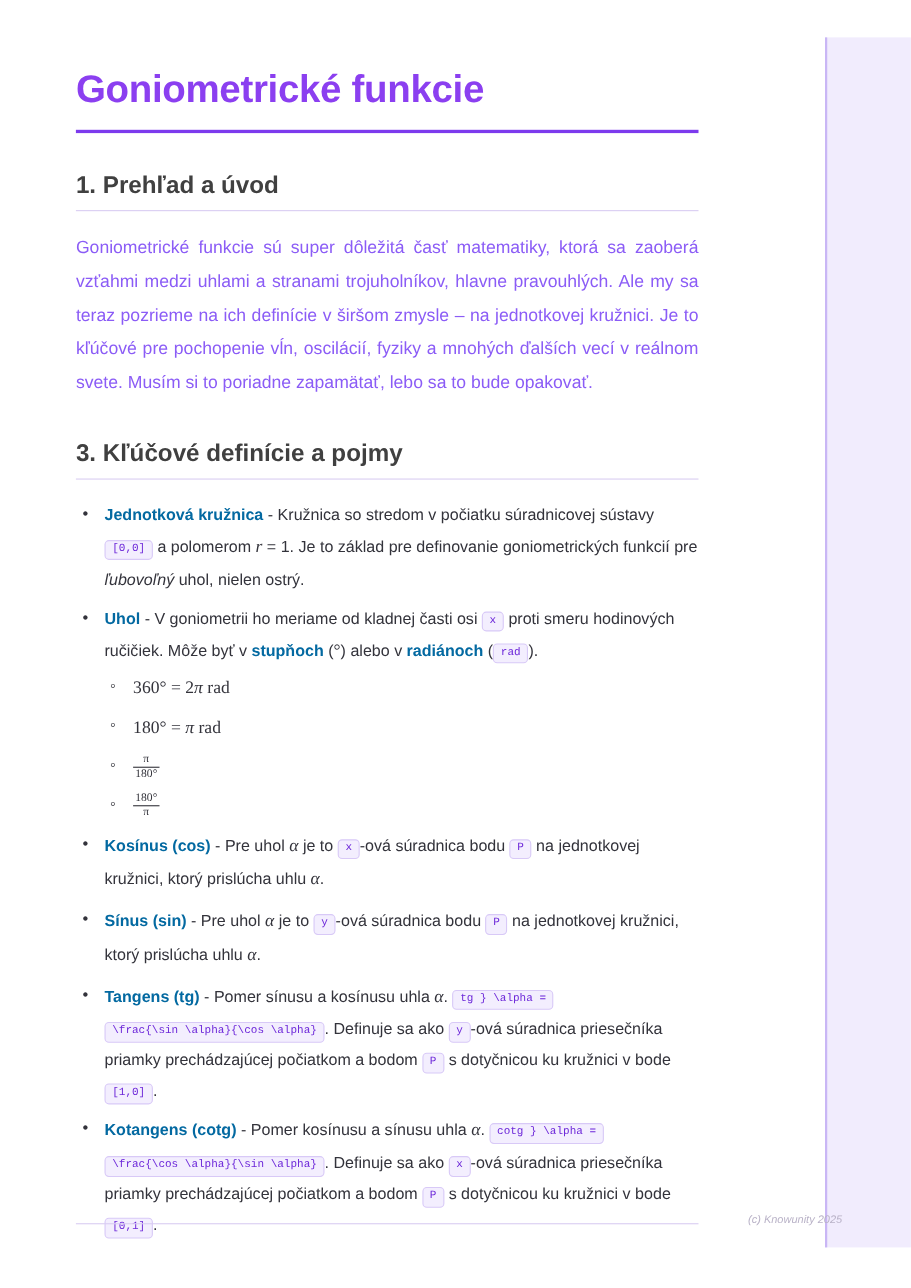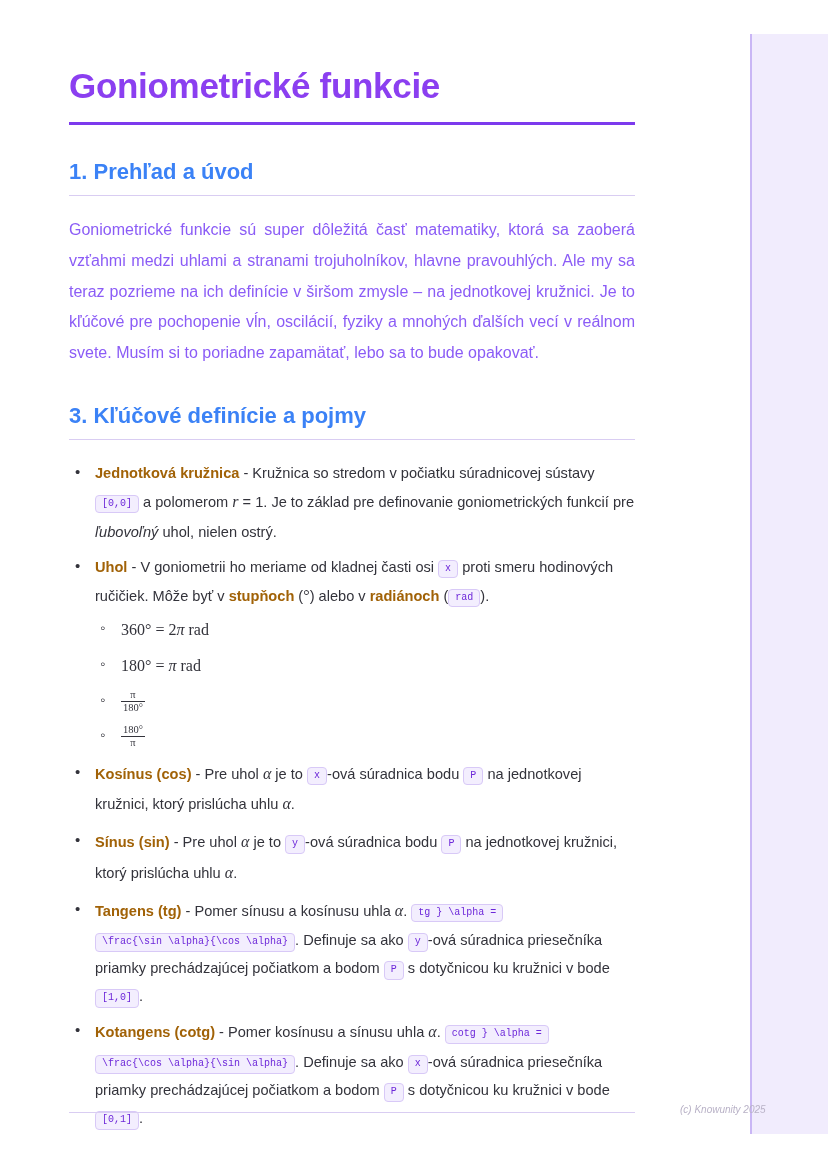--- a/index.html
+++ b/index.html
@@ -21,41 +21,40 @@
     width: 78px;
     height: 1100px;
     background: #f1ecfd;
     border-left: 2px solid #c9b6f5;
   }
   .page {
     position: absolute;
     left: 0; top: 0;
     width: 750px;
     height: 851px;
-    padding: 34px 115px 0 69px;
-    margin-top: 32px;
+    padding: 62px 115px 0 69px;
   }
   h1.doc-title {
     font-size: 35px;
     line-height: 1.15;
     font-weight: bold;
     color: #8b3ff0;
     margin: 0 0 16px 0;
     letter-spacing: -0.3px;
   }
   .title-rule {
     height: 3px;
     background: #7c3aed;
     width: 100%;
     margin: 0 0 34px 0;
   }
   h2.sec-title {
     font-size: 22px;
     font-weight: bold;
-    color: #3b82f6;
+    color: #404040;
     margin: 0 0 10px 0;
   }
   .sec-rule {
     height: 1px;
     background: #d9cdf2;
     width: 100%;
     margin-bottom: 19px;
   }
   p.para {
     font-size: 16px;
@@ -100,21 +99,21 @@
     color: #33333b;
   }
   ul.sub > li::before {
     content: "◦";
     position: absolute;
     left: 5px;
     top: -1px;
     font-size: 15px;
     color: #33333b;
   }
-  b, .b { font-weight: bold; color: #a16207; }
+  b, .b { font-weight: bold; color: #0369a1; }
   .code {
     font-family: Liberation Mono, monospace;
     font-size: 10px;
     background: #f3eefe;
     border: 1px solid #d8c9f7;
     border-radius: 4px;
     color: #6d28d9;
     padding: 2px 6px;
     white-space: nowrap;
     display: inline-block;

